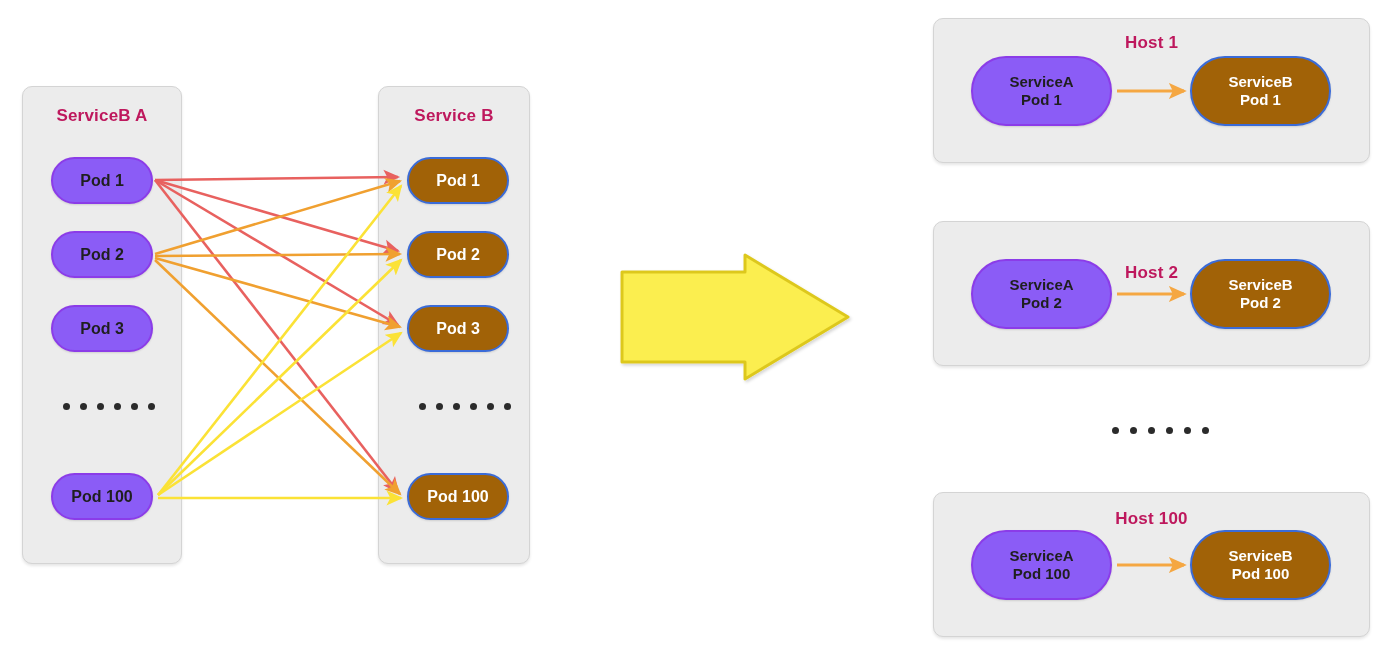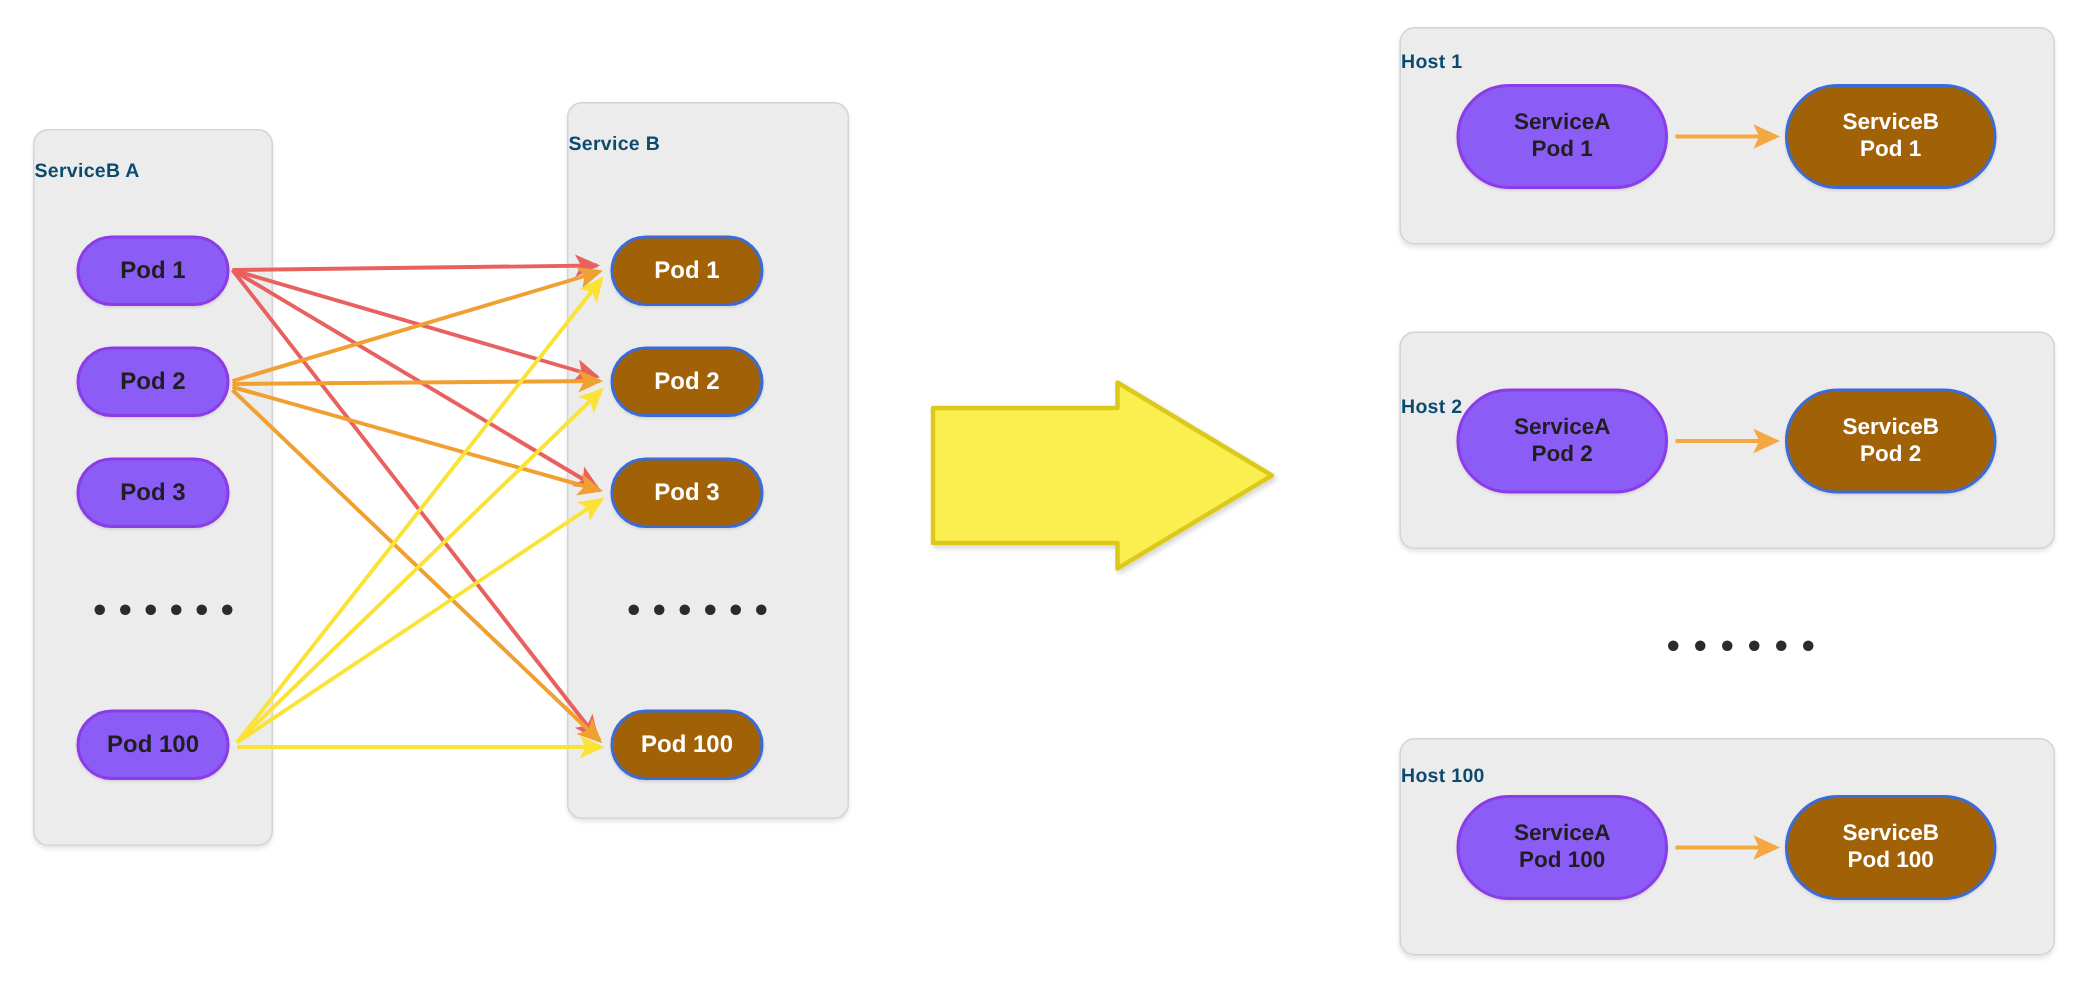--- a/index.html
+++ b/index.html
@@ -17,23 +17,24 @@
     position:absolute;
     background:#ececec;
     border:1px solid #d4d4d4;
     border-radius:10px;
     box-shadow:0 2px 3px rgba(0,0,0,.10);
     box-sizing:border-box;
   }
   .panel-title{
     position:absolute;
     left:0;right:0;
-    font-size:13px;
+    text-align:center;
+    font-size:17px;
     font-weight:bold;
-    color:#0c4a6e;
+    color:#be185d;
     letter-spacing:.2px;
   }
 
   
   .pod{
     position:absolute;
     box-sizing:border-box;
     display:flex;
     align-items:center;
     justify-content:center;
@@ -88,21 +89,21 @@
 
   <div class="dots" style="left:63px;top:403px;">
     <i></i>
       <i></i>
       <i></i>
       <i></i>
       <i></i>
       <i></i>
   </div>
 
-  <div class="panel" style="left:378px;top:68px;width:188px;height:478px;">
+  <div class="panel" style="left:378px;top:86px;width:152px;height:478px;">
     <div class="panel-title" style="top:19px;">Service B</div>
   </div>
 
   <div class="pod pod-b" style="left:407px;top:157px;width:102px;height:47px;font-size:16px;">Pod 1</div>
   <div class="pod pod-b" style="left:407px;top:231px;width:102px;height:47px;font-size:16px;">Pod 2</div>
   <div class="pod pod-b" style="left:407px;top:305px;width:102px;height:47px;font-size:16px;">Pod 3</div>
   <div class="pod pod-b" style="left:407px;top:473px;width:102px;height:47px;font-size:16px;">Pod 100</div>
 
   <div class="dots" style="left:419px;top:403px;">
     <i></i>

